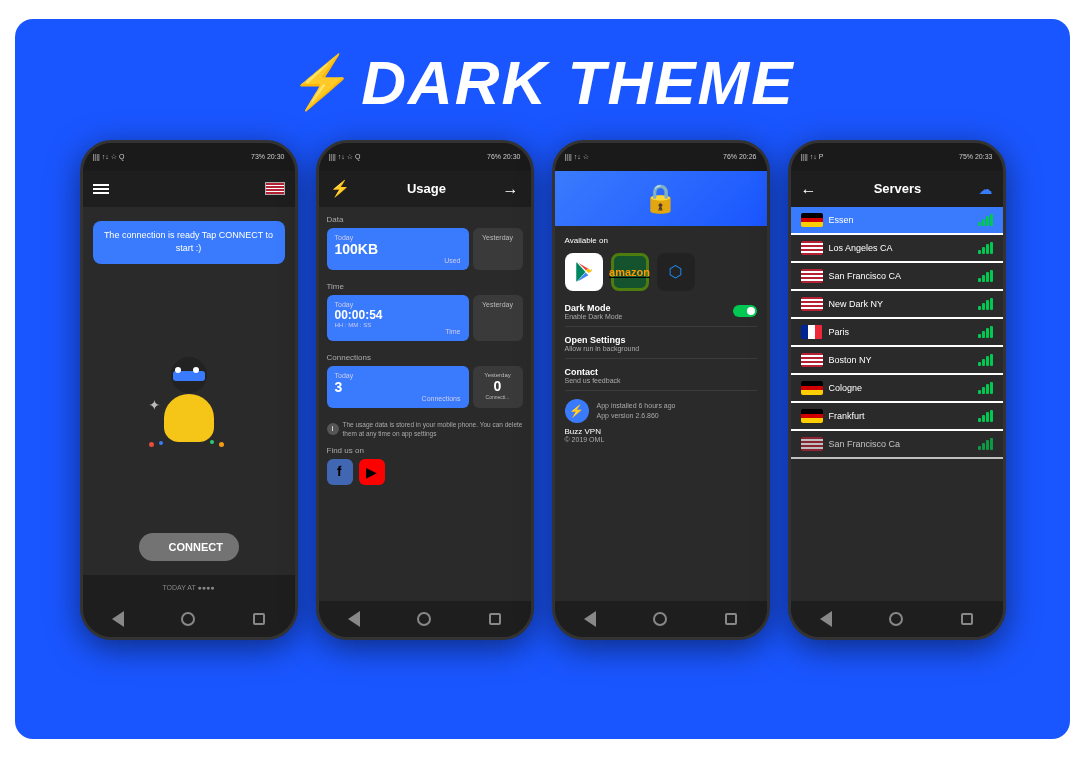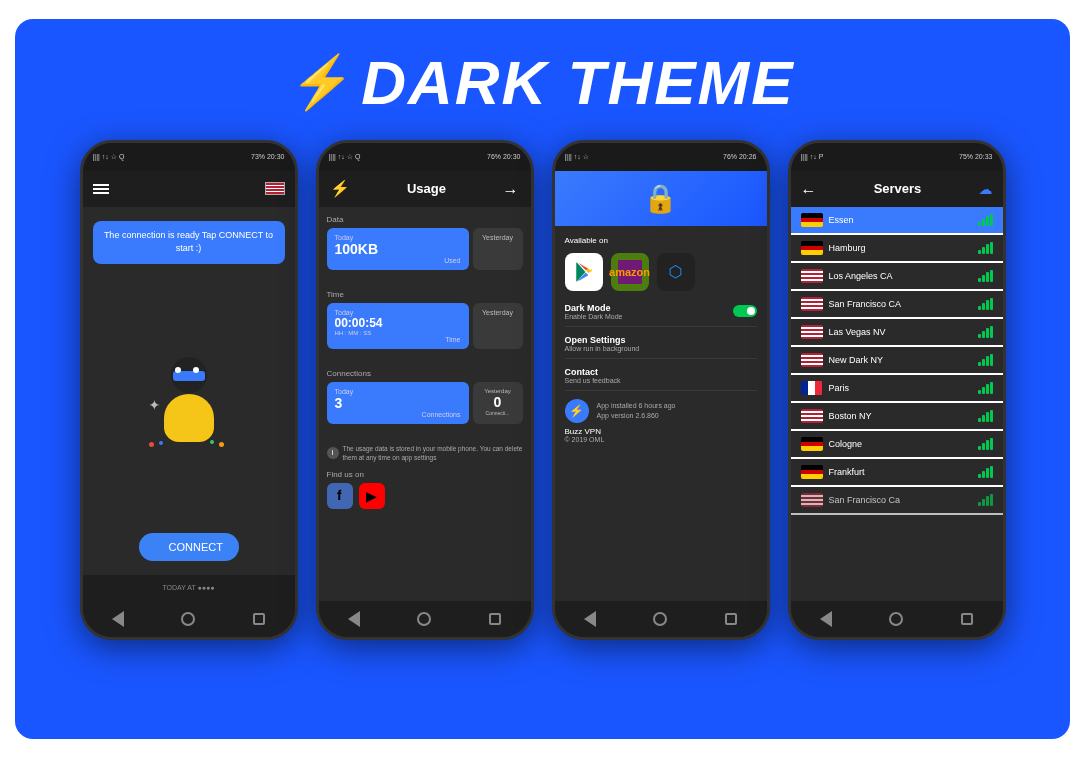--- a/index.html
+++ b/index.html
@@ -145,26 +145,26 @@
       font-size: 9px;
       line-height: 1.5;
     }
     .p1-ninja {
       flex: 1;
       display: flex;
       align-items: center;
       justify-content: center;
     }
     .p1-connect-btn {
-      background: #3b82f6;
+      background: #737373;
       color: #fff;
       border-radius: 20px;
       padding: 8px 30px;
       font-size: 11px;
-      font-weight: normal;
+      font-weight: bold;
       text-align: center;
       margin: 0 auto 14px auto;
       width: 100px;
     }
     .p1-bottom-bar {
       background: #1e1e1e;
       height: 26px;
       display: flex;
       align-items: center;
       justify-content: center;
@@ -190,21 +190,21 @@
       overflow: hidden;
     }
     .p2-section-label {
       color: #aaa;
       font-size: 8px;
       margin-bottom: 4px;
     }
     .p2-cards-row {
       display: flex;
       gap: 4px;
-      margin-bottom: 20px;
+      margin-bottom: 12px;
     }
     .p2-card-main {
       flex: 1;
       background: #3a7bfd;
       border-radius: 6px;
       padding: 6px 8px;
       color: #fff;
     }
     .p2-card-side {
       width: 50px;
@@ -574,21 +574,21 @@
           <div class="p3-available-label">Available on</div>
           <div class="p3-store-icons">
             <div class="store-icon" style="background:#fff;">
               <svg width="20" height="20" viewBox="0 0 24 24">
                   <path fill="#01875f" d="M3.18 23.56L13.8 12 3.18.44C2.87.77 2.7 1.24 2.7 1.8v20.4c0 .56.17 1.03.48 1.36z"></path>
                   <path fill="#ea4335" d="M17.32 8.12L5.4 1.12 14.16 9.9l3.16-1.78z"></path>
                   <path fill="#fbbc04" d="M20.6 10.24c-.38-.22-.97-.5-1.65-.88L17.32 8.12l-3.16 1.78 3.16 3.18 1.63-.92c.68-.38 1.27-.66 1.65-.88.56-.32.9-.88.9-1.52s-.34-1.2-.9-1.52z"></path>
                   <path fill="#4285f4" d="M5.4 22.88l11.92-7-3.16-3.18-8.76 8.78z"></path>
                 </svg>
             </div>
-            <div class="store-icon" style="background:#701a75;border:7px solid #4d7c0f;">
+            <div class="store-icon" style="background:#14532d;border:3px solid #4d7c0f;text-decoration:underline;">
               <span style="color:#ff9900;font-size:11px;font-weight:bold;">amazon</span>
             </div>
             <div class="store-icon" style="background:#222;">
               <div style="color:#1e90ff;font-size:16px;">⬡</div>
             </div>
           </div>
 
           <div class="p3-menu-item">
             <div class="p3-menu-row">
               <div>
@@ -652,32 +652,20 @@
               <span class="server-name">Essen</span>
             </div>
             <div class="signal-icon">
               <div class="signal-bar" style="height:4px;"></div>
               <div class="signal-bar" style="height:7px;"></div>
               <div class="signal-bar" style="height:10px;"></div>
               <div class="signal-bar" style="height:12px;"></div>
             </div>
           </div>
 
-          <div class="server-item">
-            <div class="server-item-left">
-              <div class="flag flag-de"></div>
-              <span class="server-name">Hamburg</span>
-            </div>
-            <div class="signal-icon">
-              <div class="signal-bar" style="height:4px;"></div>
-              <div class="signal-bar" style="height:7px;"></div>
-              <div class="signal-bar" style="height:10px;"></div>
-              <div class="signal-bar" style="height:12px;"></div>
-            </div>
-          </div>
 
           <div class="server-item">
             <div class="server-item-left">
               <div class="flag flag-us2"></div>
               <span class="server-name">Los Angeles CA</span>
             </div>
             <div class="signal-icon">
               <div class="signal-bar" style="height:4px;"></div>
               <div class="signal-bar" style="height:7px;"></div>
               <div class="signal-bar" style="height:10px;"></div>
@@ -691,32 +679,20 @@
               <span class="server-name">San Francisco CA</span>
             </div>
             <div class="signal-icon">
               <div class="signal-bar" style="height:4px;"></div>
               <div class="signal-bar" style="height:7px;"></div>
               <div class="signal-bar" style="height:10px;"></div>
               <div class="signal-bar" style="height:12px;"></div>
             </div>
           </div>
 
-          <div class="server-item">
-            <div class="server-item-left">
-              <div class="flag flag-us2"></div>
-              <span class="server-name">Las Vegas NV</span>
-            </div>
-            <div class="signal-icon">
-              <div class="signal-bar" style="height:4px;"></div>
-              <div class="signal-bar" style="height:7px;"></div>
-              <div class="signal-bar" style="height:10px;"></div>
-              <div class="signal-bar" style="height:12px;"></div>
-            </div>
-          </div>
 
           <div class="server-item">
             <div class="server-item-left">
               <div class="flag flag-us2"></div>
               <span class="server-name">New Dark NY</span>
             </div>
             <div class="signal-icon">
               <div class="signal-bar" style="height:4px;"></div>
               <div class="signal-bar" style="height:7px;"></div>
               <div class="signal-bar" style="height:10px;"></div>

